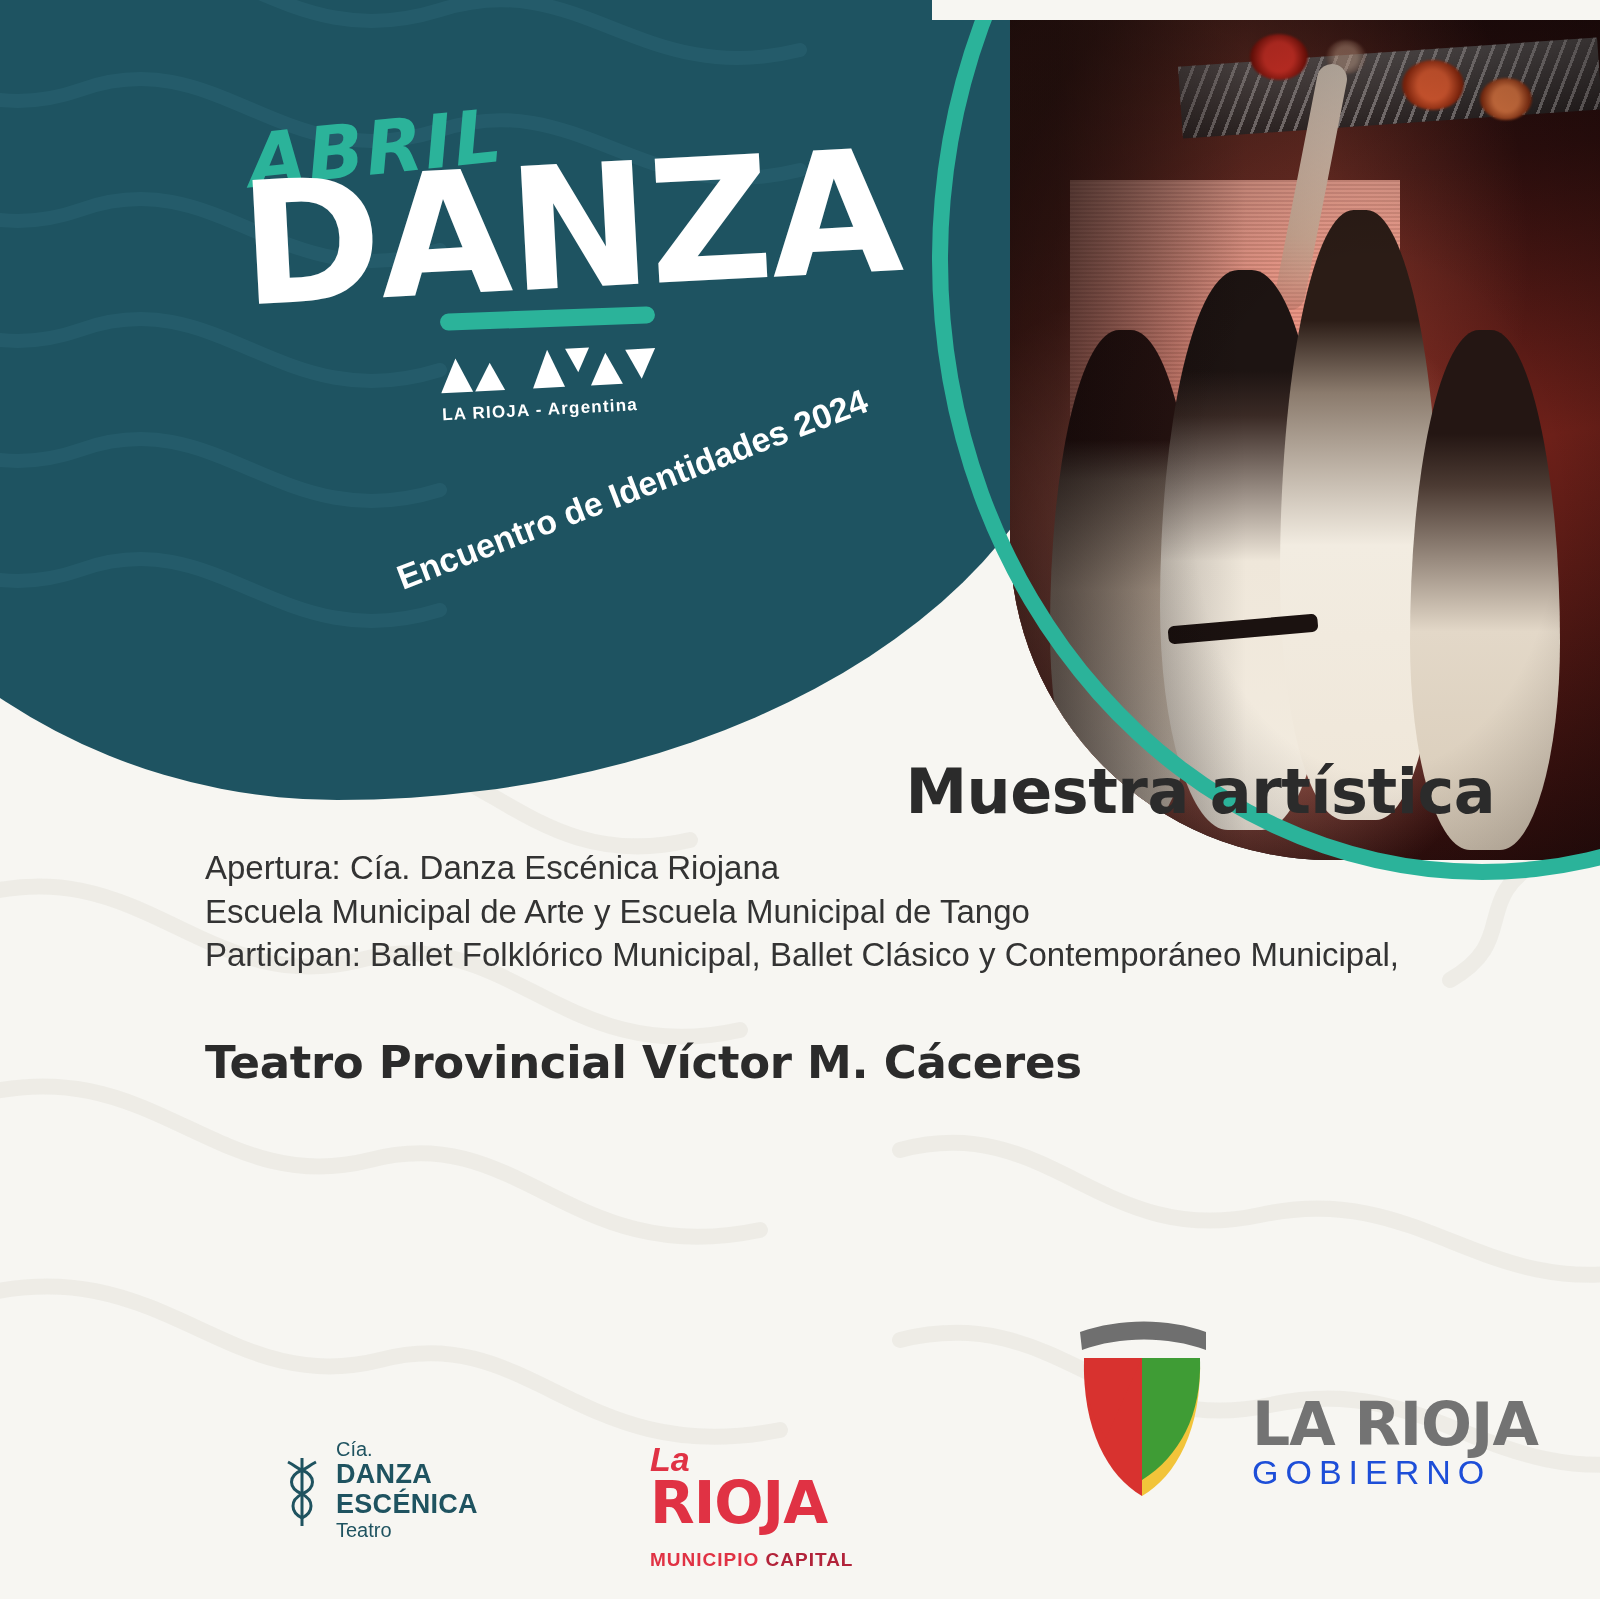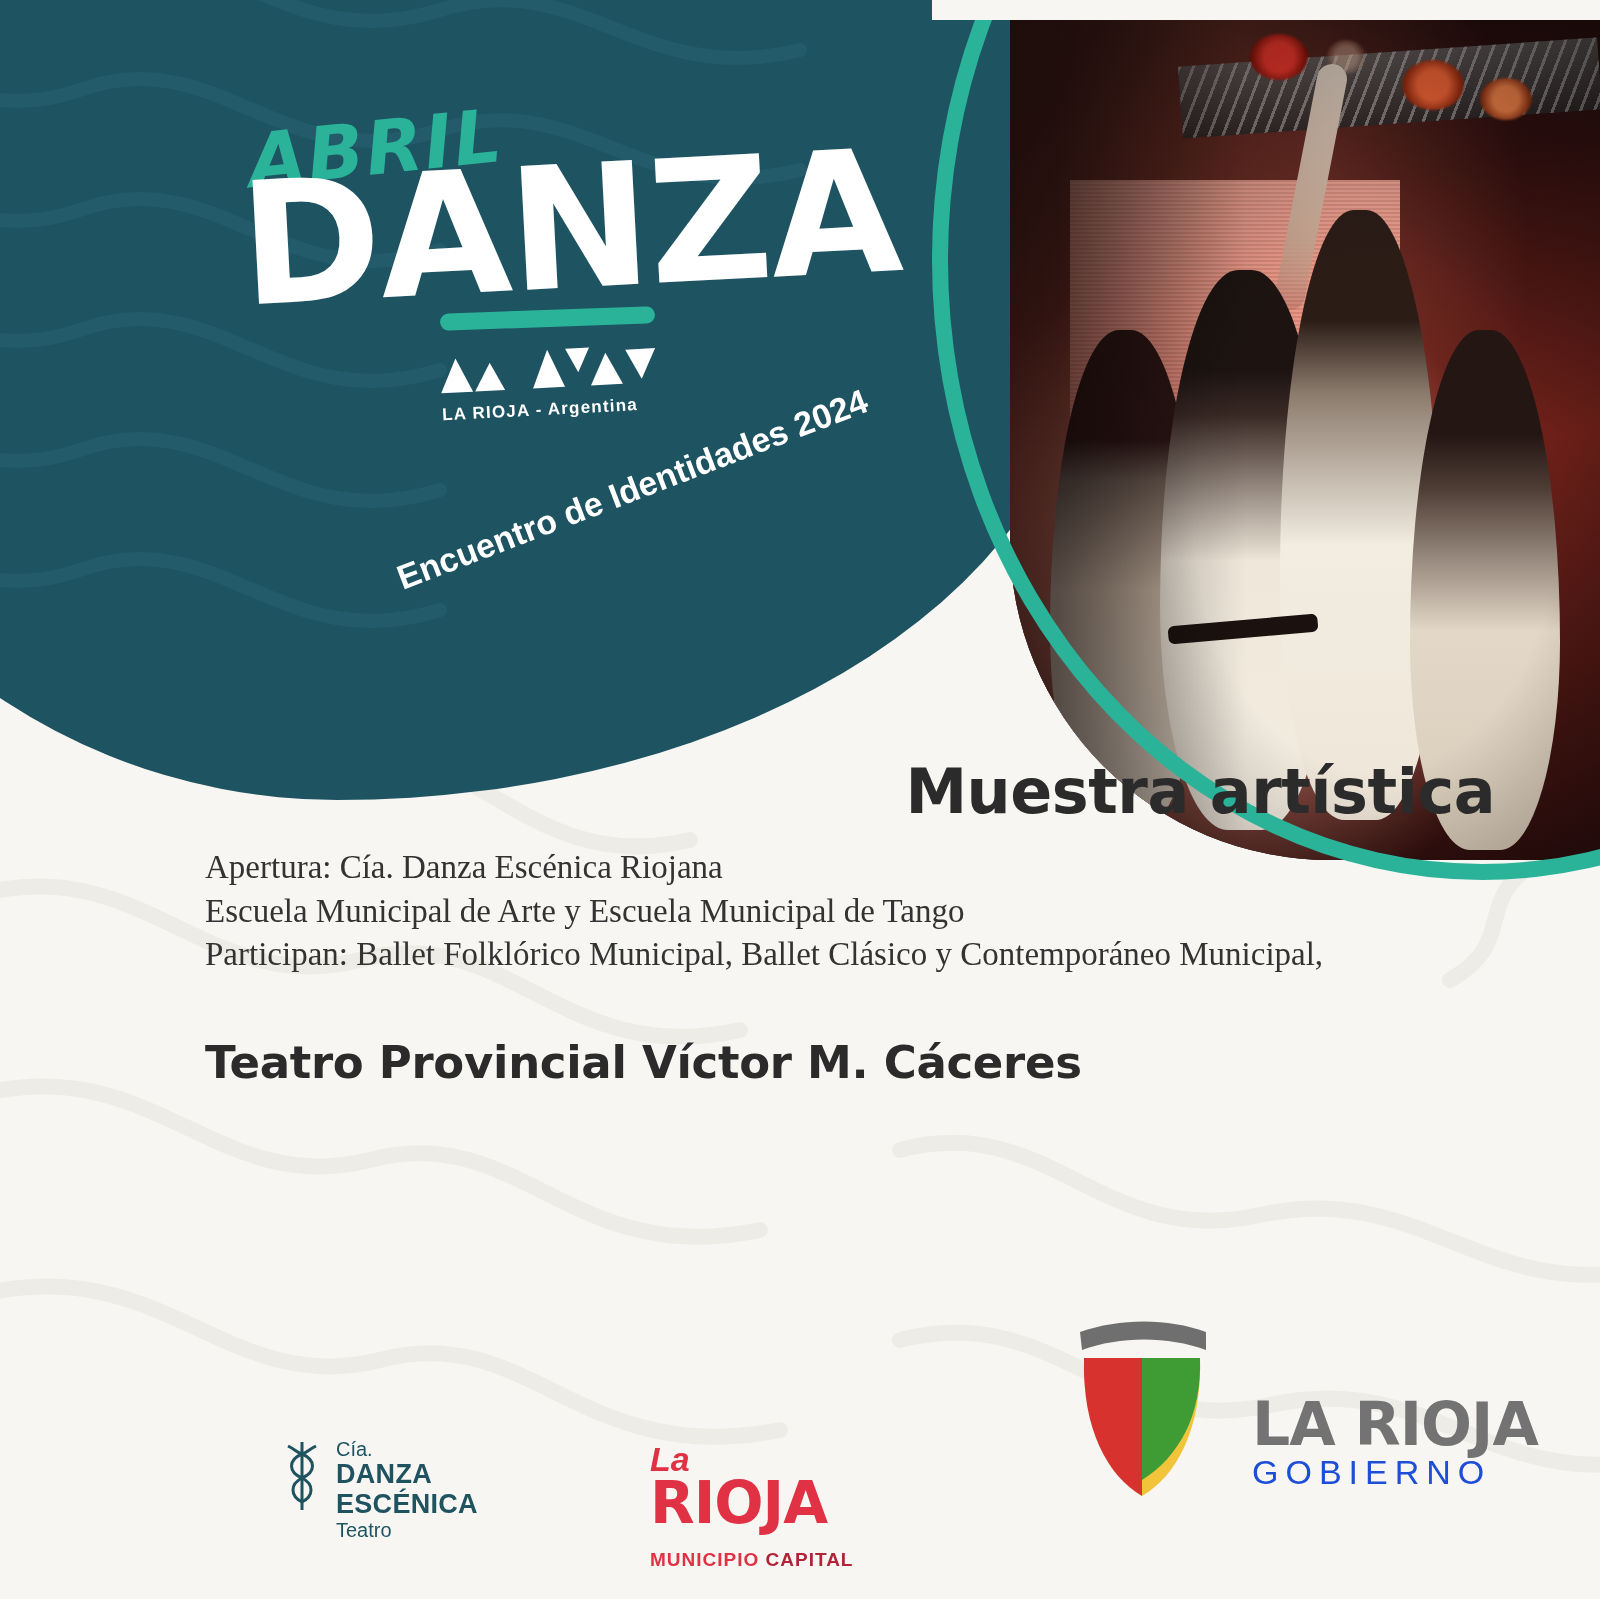--- a/index.html
+++ b/index.html
@@ -209,36 +209,35 @@
     font-weight: 700;
     color: #2b2b2b;
     letter-spacing: -0.5px;
     text-align: right;
   }
   .lines { margin-top: 18px; }
   .lines p {
     font-size: 33px;
     line-height: 1.32;
     color: #333;
-    font-family: Liberation Serif, serif;
   }
   .when {
     margin-top: 56px;
     font-family: "DejaVu Sans", sans-serif;
     font-size: 45px;
     font-weight: 700;
     line-height: 1.32;
     color: #2b2b2b;
     letter-spacing: -0.3px;
   }
 
   
   .footer { position: absolute; left: 0; top: 1400px; width: 1600px; height: 200px; }
 
-  .cia-logo { position: absolute; left: 282px; top: 38px; display: flex; gap: 14px; }
+  .cia-logo { position: absolute; left: 282px; top: 38px; display: flex; gap: 14px; align-items: center; }
   .cia-mark { width: 40px; height: 72px; position: relative; }
   .cia-mark svg { display: block; }
   .cia-text { color: #1f5360; line-height: 1.1; }
   .cia-text .r1 { font-size: 20px; }
   .cia-text .r2 { font-size: 27px; font-weight: 700; letter-spacing: .3px; }
   .cia-text .r3 { font-size: 27px; font-weight: 700; letter-spacing: .3px; }
   .cia-text .r4 { font-size: 20px; }
 
   .muni-logo { position: absolute; left: 650px; top: 42px; text-align: left; }
   .muni-la { font-size: 34px; font-weight: 700; font-style: italic; color: #e03244; line-height: 1; }

